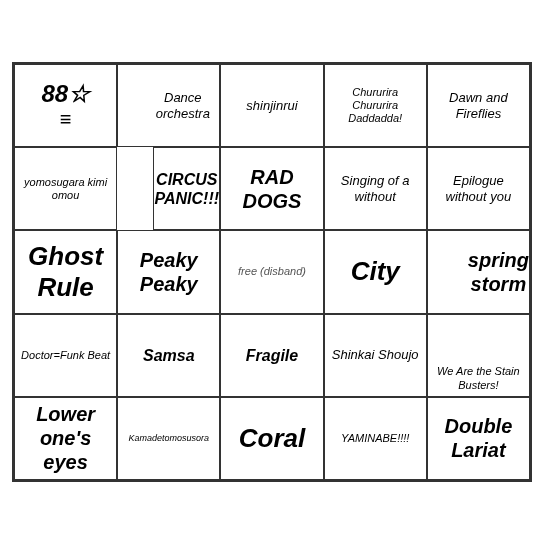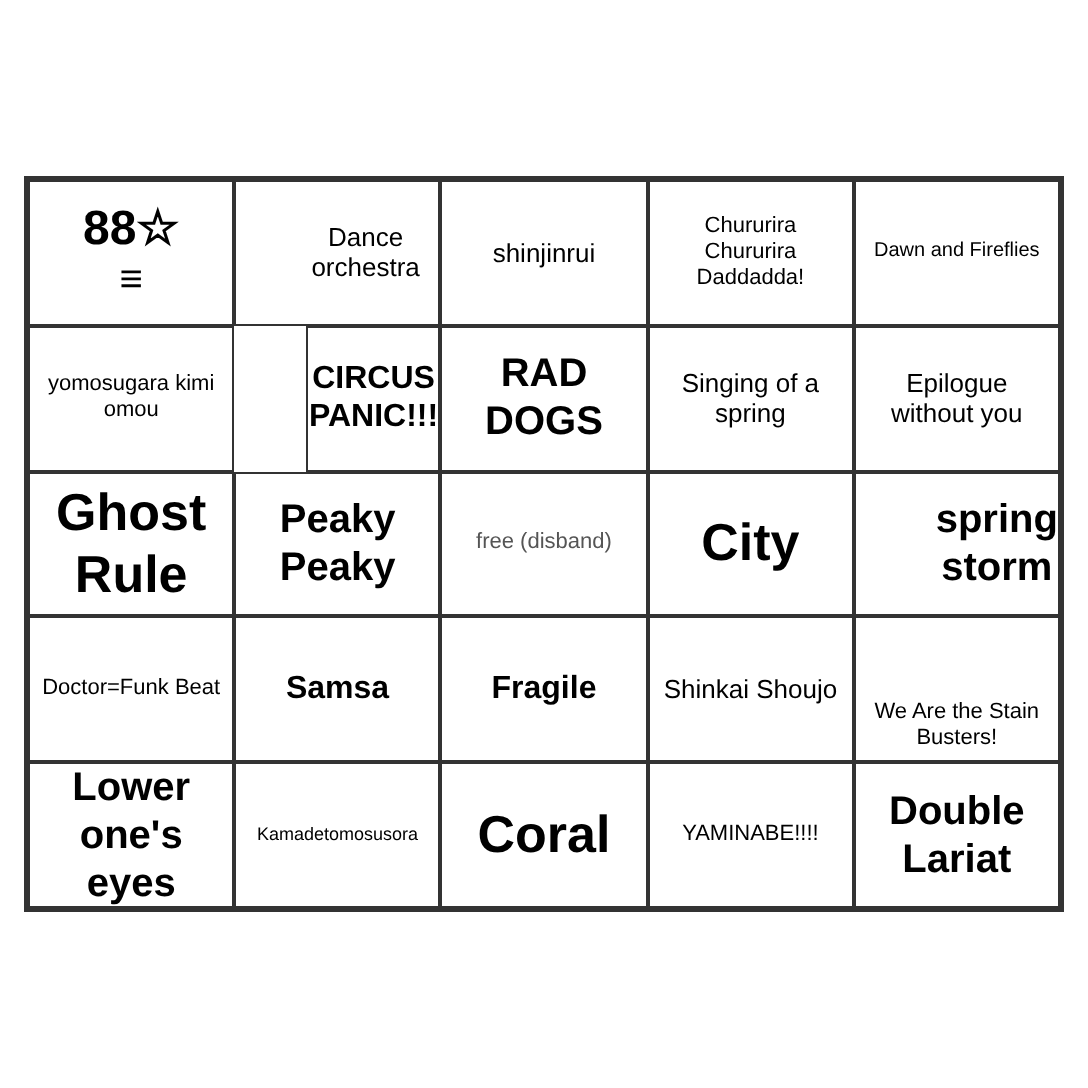--- a/index.html
+++ b/index.html
@@ -13,25 +13,26 @@
       height: 544px;
       background: #fff;
       font-family: Arial, sans-serif;
       display: flex;
       align-items: center;
       justify-content: center;
     }
 
     .bingo-board {
       width: 520px;
-      height: 368px;
+      height: 420px;
       border: 2px solid #333;
       display: grid;
       grid-template-columns: repeat(5, 1fr);
       grid-template-rows: repeat(5, 1fr);
+      font-style: italic;
     }
 
     .bingo-cell {
       border: 1px solid #333;
       display: flex;
       align-items: center;
       justify-content: center;
       text-align: center;
       padding: 4px;
       font-size: 13px;
@@ -49,34 +50,34 @@
       </div>
     <div class="bingo-cell" style="font-size: 13px; font-weight: normal; padding-left: 32px;">
       <span>Dance orchestra</span>
     </div>
     <div class="bingo-cell" style="font-size: 13px; font-weight: normal;">
       <span>shinjinrui</span>
     </div>
     <div class="bingo-cell" style="font-size: 11px; font-weight: normal;">
       <span>Chururira Chururira Daddadda!</span>
     </div>
-    <div class="bingo-cell" style="font-size: 10px; font-weight: normal;">
+    <div class="bingo-cell" style="font-size: 13px; font-weight: normal;">
       <span>Dawn and Fireflies</span>
     </div>
     <div class="bingo-cell" style="font-size: 11px; font-weight: normal;">
       <span>yomosugara kimi omou</span>
     </div>
     <div class="bingo-cell" style="font-size: 16px; font-weight: bold; margin-left: 36px;">
       <span>CIRCUS PANIC!!!</span>
     </div>
     <div class="bingo-cell" style="font-size: 20px; font-weight: bold;">
       <span>RAD DOGS</span>
     </div>
     <div class="bingo-cell" style="font-size: 13px; font-weight: normal;">
-      <span>Singing of a spring</span>
+      <span>Singing of a without</span>
     </div>
     <div class="bingo-cell" style="font-size: 13px; font-weight: normal; justify-content: center;">
       <span>Epilogue without you</span>
     </div>
     <div class="bingo-cell" style="font-size: 26px; font-weight: bold;">
       <span>Ghost Rule</span>
     </div>
     <div class="bingo-cell" style="font-size: 20px; font-weight: bold;">
       <span>Peaky Peaky</span>
     </div>

